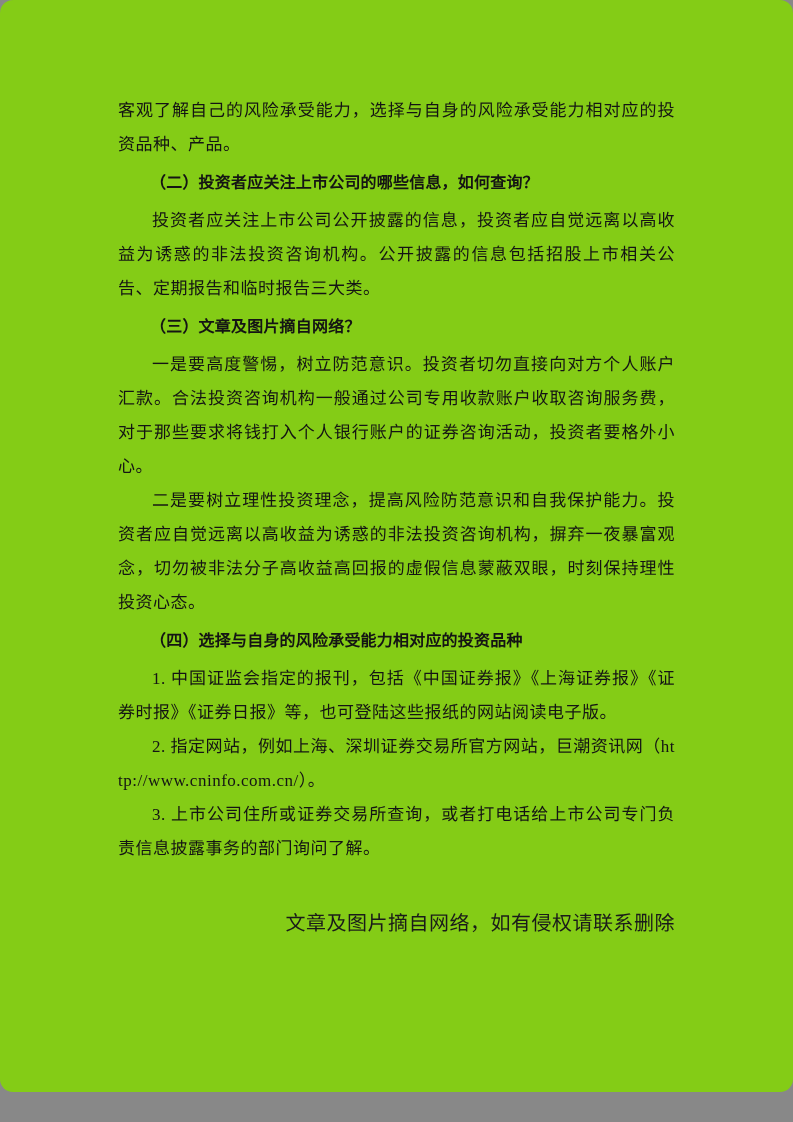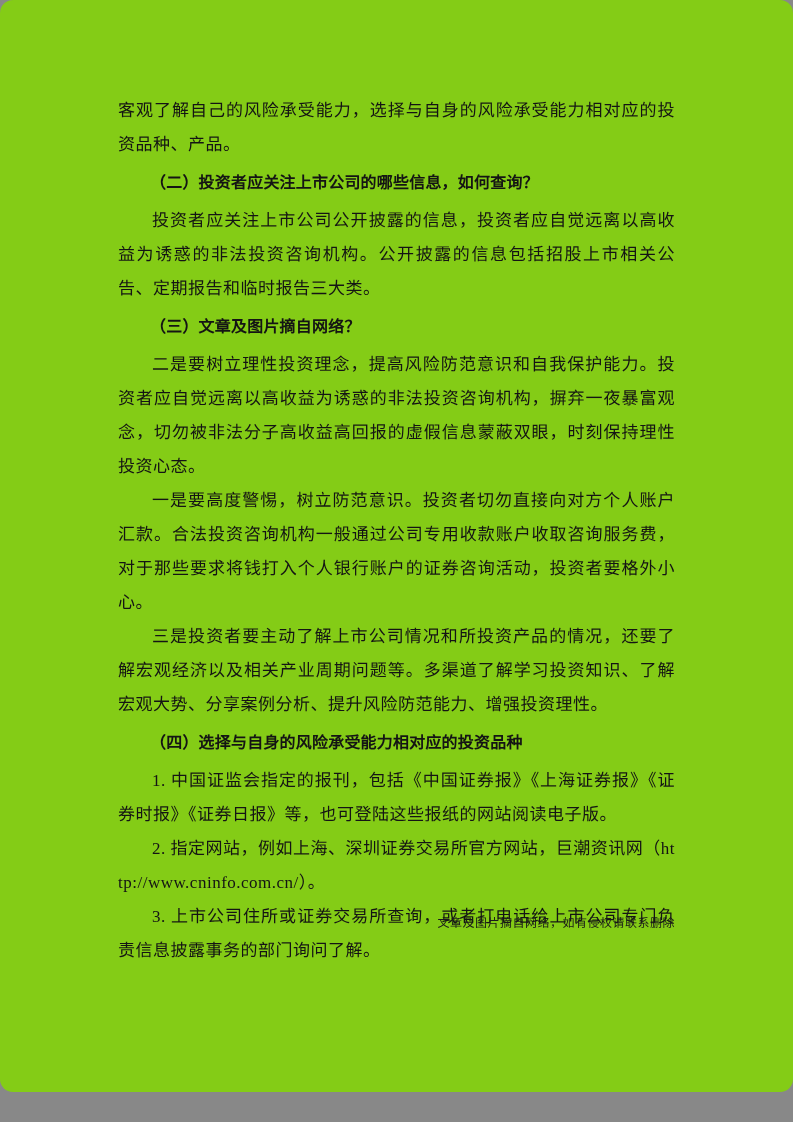--- a/index.html
+++ b/index.html
@@ -41,44 +41,43 @@
     text-indent: 2em;
     font-weight: 700;
     font-family: "Liberation Sans", "DejaVu Sans", sans-serif;
     font-size: 16px;
     letter-spacing: 0.2px;
   }
   .footer-note {
     position: absolute;
     top: 908px;
     right: 118px;
-    font-size: 12px;
+    font-size: 20px;
     line-height: 30px;
     color: #1a1a1a;
     letter-spacing: 0.5px;
   }
 </style>
 </head>
 <body>
 
 <div class="page">
   <div class="content">
     <p class="para no-indent">客观了解自己的风险承受能力，选择与自身的风险承受能力相对应的投资品种、产品。</p>
 
     <p class="heading">（二）投资者应关注上市公司的哪些信息，如何查询？</p>
 
     <p class="para">投资者应关注上市公司公开披露的信息，投资者应自觉远离以高收益为诱惑的非法投资咨询机构。公开披露的信息包括招股上市相关公告、定期报告和临时报告三大类。</p>
 
     <p class="heading">（三）文章及图片摘自网络？</p>
 
+    <p class="para">一是要高度警惕，树立防范意识。投资者切勿直接向对方个人账户汇款。合法投资咨询机构一般通过公司专用收款账户收取咨询服务费，对于那些要求将钱打入个人银行账户的证券咨询活动，投资者要格外小心。</p>
+
     <p class="para">二是要树立理性投资理念，提高风险防范意识和自我保护能力。投资者应自觉远离以高收益为诱惑的非法投资咨询机构，摒弃一夜暴富观念，切勿被非法分子高收益高回报的虚假信息蒙蔽双眼，时刻保持理性投资心态。</p>
 
-    <p class="para">一是要高度警惕，树立防范意识。投资者切勿直接向对方个人账户汇款。合法投资咨询机构一般通过公司专用收款账户收取咨询服务费，对于那些要求将钱打入个人银行账户的证券咨询活动，投资者要格外小心。</p>
-
-    <p class="para">三是投资者要主动了解上市公司情况和所投资产品的情况，还要了解宏观经济以及相关产业周期问题等。多渠道了解学习投资知识、了解宏观大势、分享案例分析、提升风险防范能力、增强投资理性。</p>
 
     <p class="heading">（四）选择与自身的风险承受能力相对应的投资品种</p>
 
     <p class="para">1. 中国证监会指定的报刊，包括《中国证券报》《上海证券报》《证券时报》《证券日报》等，也可登陆这些报纸的网站阅读电子版。</p>
 
     <p class="para">2. 指定网站，例如上海、深圳证券交易所官方网站，巨潮资讯网（http://www.cninfo.com.cn/）。</p>
 
     <p class="para">3. 上市公司住所或证券交易所查询，或者打电话给上市公司专门负责信息披露事务的部门询问了解。</p>
   </div>
 

